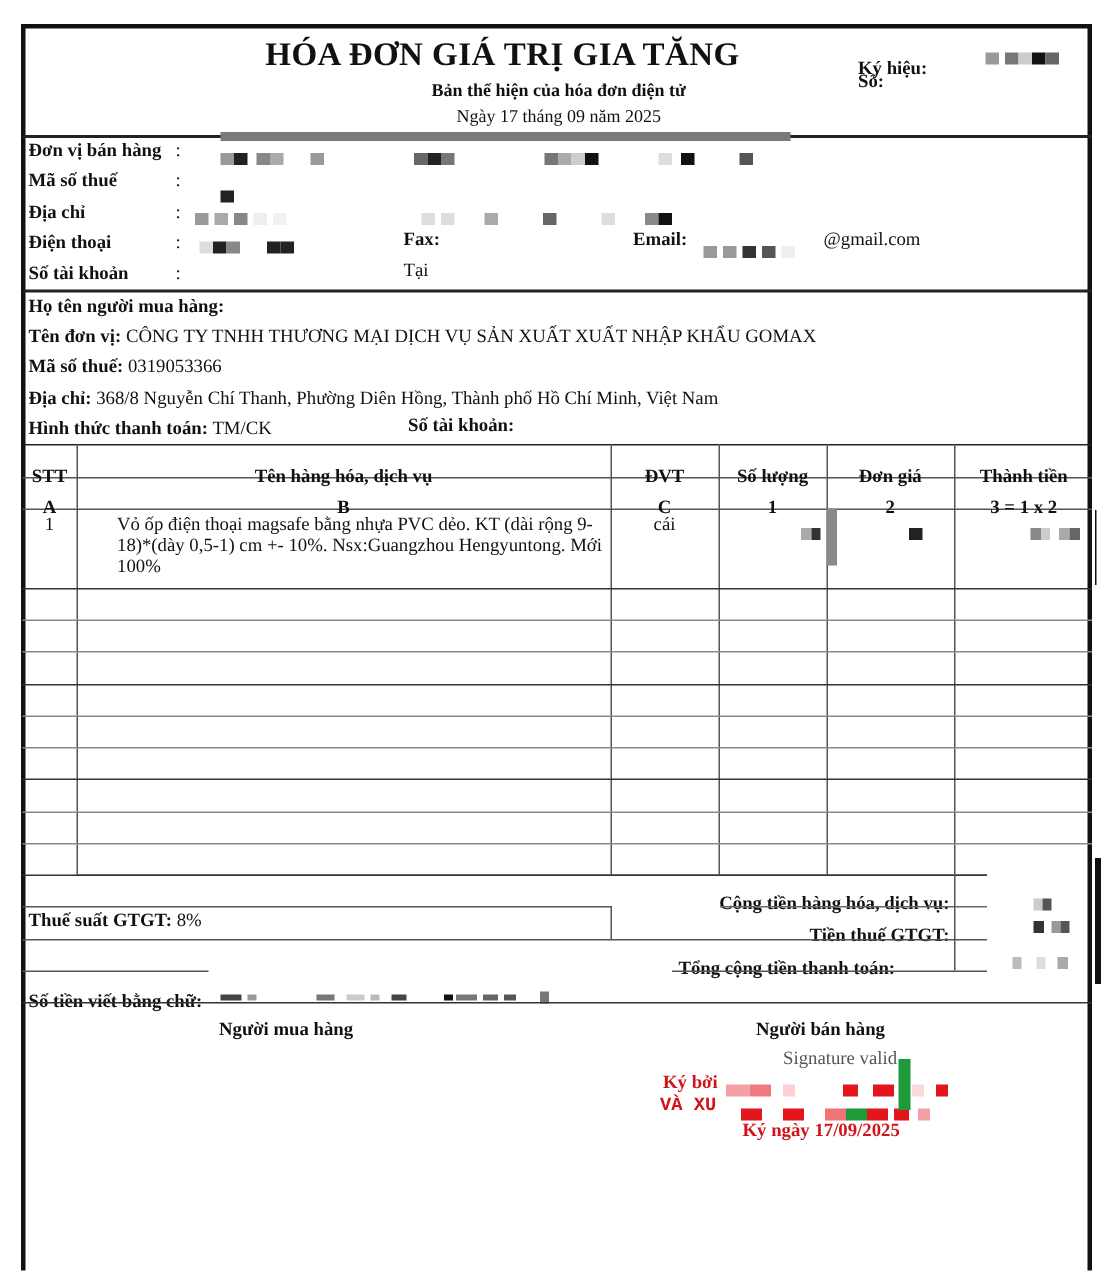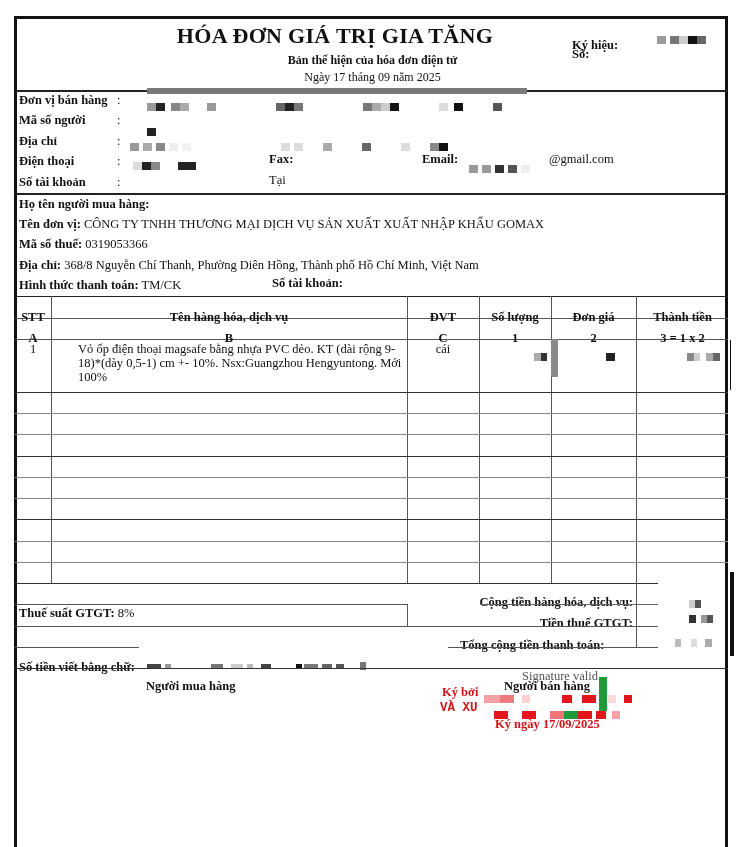--- a/index.html
+++ b/index.html
@@ -13,21 +13,21 @@
   .vline { position:absolute; width:0; border-left:1px solid #555; }
   .px { display:inline-block; width:9px; height:8px; margin-right:4px; vertical-align:middle; }
   .title { left:0; width:670px; top:23px; text-align:center; font-size:22px; font-weight:bold; letter-spacing:0.3px; }
   .sub1 { top:53px; left:0; width:745px; text-align:center; font-size:12px; font-weight:bold; }
   .sub2 { top:70px; left:0; width:745px; text-align:center; font-size:12px; }
   .small { font-size:12.5px; }
   .lbl { font-size:12.5px; font-weight:bold; }
   .cell { position:absolute; font-size:12.5px; box-sizing:border-box; }
   .center { text-align:center; }
   .red { color:#d0141a; font-weight:bold; font-size:12.5px; }
-  .sigbox { position:absolute; left:440px; top:669px; width:220px; height:62px; }
+  .sigbox { position:absolute; left:440px; top:698px; width:220px; height:62px; }
   .sidepanel { position:absolute; left:731px; top:338px; width:14px; height:509px; background:#fff; }
 </style>
 </head>
 <body>
 
 <div class="frame"></div>
 
 <div class="abs title">HÓA ĐƠN GIÁ TRỊ GIA TĂNG</div>
 <div class="abs sub1">Bản thể hiện của hóa đơn điện tử</div>
 <div class="abs sub2">Ngày 17 tháng 09 năm 2025</div>
@@ -39,21 +39,21 @@
 
 <div class="hline" style="left:15px; width:713px; top:90px; border-top:2px solid #222;"></div>
 
 <div class="abs" style="left:147px; top:88px; width:380px; height:6px; background:#7a7a7a;"></div>
 <div class="abs lbl" style="left:19px; top:93px;">Đơn vị bán hàng</div>
 <div class="abs small" style="left:117px; top:93px;">:</div>
 <div class="abs" style="left:147px; top:97px;">
   <span class="px" style="background:#999;margin-right:0"></span><span class="px" style="background:#222;margin-right:6px"></span><span class="px" style="background:#888;margin-right:0"></span><span class="px" style="background:#aaa;margin-right:18px"></span><span class="px" style="background:#999;margin-right:60px"></span><span class="px" style="background:#666;margin-right:0"></span><span class="px" style="background:#222;margin-right:0"></span><span class="px" style="background:#777;margin-right:60px"></span><span class="px" style="background:#777;margin-right:0"></span><span class="px" style="background:#aaa;margin-right:0"></span><span class="px" style="background:#ccc;margin-right:0"></span><span class="px" style="background:#111;margin-right:40px"></span><span class="px" style="background:#ddd;margin-right:6px"></span><span class="px" style="background:#111;margin-right:30px"></span><span class="px" style="background:#555"></span>
 </div>
 
-<div class="abs lbl" style="left:19px; top:113px;">Mã số người</div>
+<div class="abs lbl" style="left:19px; top:113px;">Mã số thuế</div>
 <div class="abs small" style="left:117px; top:113px;">:</div>
 <div class="abs" style="left:147px; top:122px;"><span class="px" style="background:#222"></span></div>
 
 <div class="abs lbl" style="left:19px; top:134px;">Địa chỉ</div>
 <div class="abs small" style="left:117px; top:134px;">:</div>
 <div class="abs" style="left:130px; top:137px;">
   <span class="px" style="background:#999"></span><span class="px" style="background:#aaa"></span><span class="px" style="background:#888"></span><span class="px" style="background:#eee"></span><span class="px" style="background:#f2f2f2;margin-right:90px"></span><span class="px" style="background:#ddd"></span><span class="px" style="background:#ddd;margin-right:20px"></span><span class="px" style="background:#aaa;margin-right:30px"></span><span class="px" style="background:#666;margin-right:30px"></span><span class="px" style="background:#ddd;margin-right:20px"></span><span class="px" style="background:#888;margin-right:0"></span><span class="px" style="background:#111"></span>
 </div>
 
 <div class="abs lbl" style="left:19px; top:154px;">Điện thoại</div>
@@ -146,21 +146,21 @@
 <div class="cell b" style="left:470px; top:585px; width:163px; text-align:right;">Cộng tiền hàng hóa, dịch vụ:</div>
 <div class="hline" style="left:480px; width:178px; top:604px; border-top:1px solid #666;"></div>
 <div class="hline" style="left:15px; width:393px; top:604px; border-top:1px solid #555;"></div>
 <div class="abs small" style="left:19px; top:606px;">
   <span class="b">Thuế suất GTGT:</span>
   <span>8%</span>
 </div>
 <div class="vline" style="left:407px; top:604px; height:22px;"></div>
 <div class="cell b" style="left:470px; top:606px; width:163px; text-align:right;">Tiền thuế GTGT:</div>
 <div class="hline" style="left:15px; width:643px; top:626px; border-top:1px solid #555;"></div>
-<div class="cell b" style="left:460px; top:628px; width:193px; text-align:left;">Tổng cộng tiền thanh toán:</div>
+<div class="cell b" style="left:428px; top:628px; width:193px; text-align:center;">Tổng cộng tiền thanh toán:</div>
 <div class="hline" style="left:448px; width:210px; top:647px; border-top:1px solid #555;"></div>
 <div class="vline" style="left:636px; top:583px; height:64px;"></div>
 <div class="hline" style="left:15px; width:124px; top:647px; border-top:1px solid #555;"></div>
 
 <div class="abs" style="left:689px; top:594px;"><span class="px" style="background:#ccc;margin-right:0;width:6px"></span><span class="px" style="background:#555;width:6px"></span></div>
 <div class="abs" style="left:689px; top:609px;"><span class="px" style="background:#333;width:7px;margin-right:5px"></span><span class="px" style="background:#999;margin-right:0;width:6px"></span><span class="px" style="background:#555;width:6px"></span></div>
 <div class="abs" style="left:675px; top:633px;"><span class="px" style="background:#bbb;width:6px;margin-right:10px"></span><span class="px" style="background:#ddd;width:6px;margin-right:8px"></span><span class="px" style="background:#aaa;width:7px"></span></div>
 
 <div class="abs small b" style="left:19px; top:650px;">Số tiền viết bằng chữ:</div>
 <div class="abs" style="left:147px; top:656px;">

